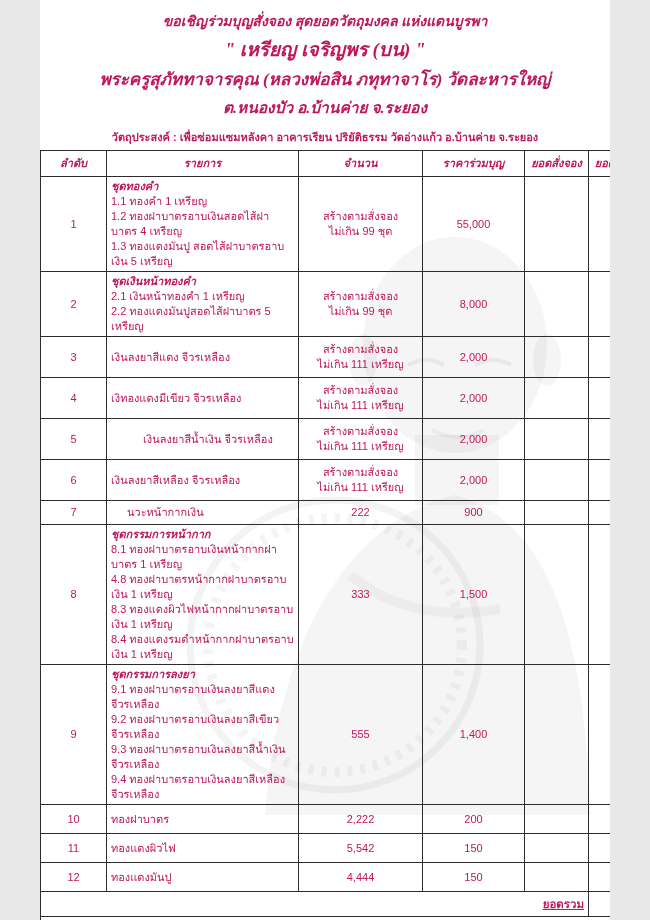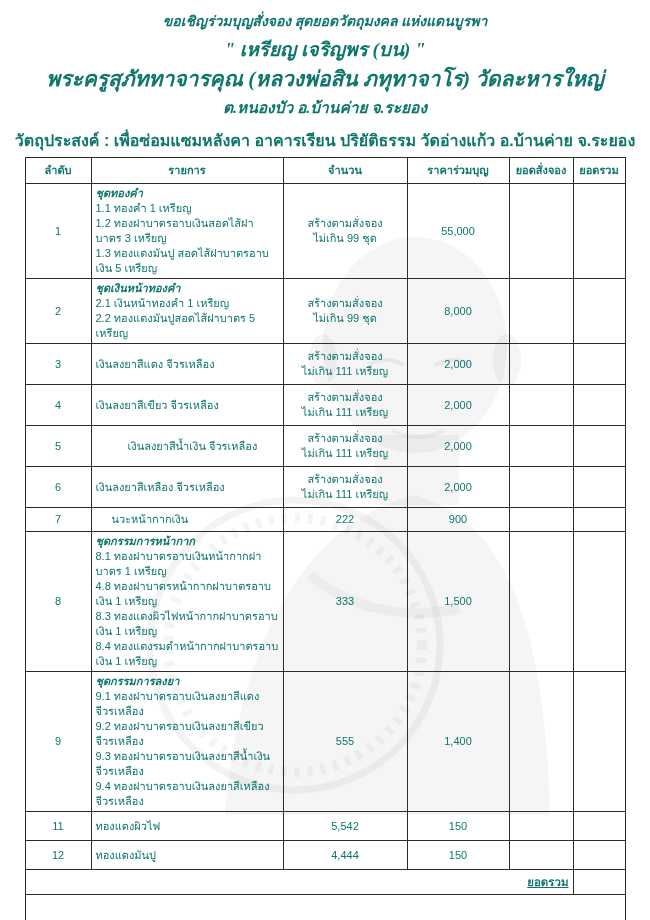--- a/index.html
+++ b/index.html
@@ -1,37 +1,37 @@
 <!DOCTYPE html>
 <html><head>
 <meta charset="utf-8">
 <style>
   html,body { margin:0; padding:0; background:#e8e8e8; }
   .page {
-    position:relative; width:650px; height:920px; margin:0 auto;
-    background:#ffffff; overflow:hidden; color:#0f766e;
+    position:relative; width:570px; height:920px; margin:0 auto;
+    background:#ffffff; overflow:hidden; color:#be185d;
     font-family:"Liberation Sans", sans-serif;
   }
   .watermark { position:absolute; left:130px; top:195px; z-index:0; }
   .content { position:relative; z-index:1; }
 
   .title-block { text-align:center; padding-top:10px; font-family:"Liberation Serif", serif; font-style:italic; font-weight:bold; }
   .t1 { font-size:14px; line-height:24px; }
   .t2 { font-size:19px; line-height:31px; }
-  .t3 { font-size:21px; line-height:29px;text-align:center; }
+  .t3 { font-size:17px; line-height:29px;text-align:center; }
   .t4 { font-size:15.5px; line-height:27px; }
 
-  .purpose { text-align:center; font-size:16px; font-weight:bold; margin:7px 0 4px 0; }
+  .purpose { text-align:center; font-size:11px; font-weight:bold; margin:7px 0 4px 0; }
 
   table.order { border-collapse:collapse; table-layout:fixed; width:600px; margin:0 auto; border:1.5px solid #1c1c1c; }
   table.order th, table.order td {
     border:1px solid #2c2c2c; font-size:11px; line-height:15px;
     padding:2px 4px; vertical-align:middle; overflow:hidden;
   }
-  thead th { height:21px; font-weight:bold; text-align:center; padding:2px 1px; }
+  thead th { height:21px; font-weight:bold; text-align:center; padding:2px 1px;font-style:italic; }
   .c-num, .c-qty, .c-price, .c-blank { text-align:center; }
   .c-name { padding-left:7px; }
   .row-title { font-weight:normal; }
   .row-title.bold { font-weight:bold;font-style:italic; }
   .sub-line { font-weight:normal; }
   td.top-align { vertical-align:top; padding-top:19px; }
   .total-cell { text-align:right; padding-right:10px; height:20px; }
   .total-label { font-weight:bold; text-decoration:underline; font-size:11.5px; }
   .notes-cell { text-align:center; padding:4px 6px; }
 </style>
@@ -87,21 +87,21 @@
             <th>ยอดสั่งจอง</th>
             <th>ยอดรวม</th>
           </tr>
       </thead>
       <tbody id="table-body">
           <tr style="height: 72px;">
             <td class="c-num">1</td>
             <td class="c-name" style="vertical-align: top;">
               <div class="row-title bold">ชุดทองคำ</div>
               <div class="sub-line">1.1 ทองคำ 1 เหรียญ</div>
-              <div class="sub-line">1.2 ทองฝาบาตรอาบเงินสอดไส้ฝาบาตร 3 เหรียญ</div>
+              <div class="sub-line">1.2 ทองฝาบาตรอาบเงินสอดไส้ฝาบาตร 4 เหรียญ</div>
               <div class="sub-line">1.3 ทองแดงมันปู สอดไส้ฝาบาตรอาบเงิน 5 เหรียญ</div>
             </td>
             <td class="c-qty">
               <div>สร้างตามสั่งจอง</div>
               <div>ไม่เกิน 99 ชุด</div>
             </td>
             <td class="c-price">55,000</td>
             <td class="c-blank"></td>
             <td class="c-blank"></td>
           </tr>
@@ -129,21 +129,21 @@
               <div>สร้างตามสั่งจอง</div>
               <div>ไม่เกิน 111 เหรียญ</div>
             </td>
             <td class="c-price">2,000</td>
             <td class="c-blank"></td>
             <td class="c-blank"></td>
           </tr>
           <tr style="height: 41px;">
             <td class="c-num">4</td>
             <td class="c-name" style="vertical-align: middle;">
-              <div class="row-title">เงินลงยาสีเขียว จีวรเหลือง</div>
+              <div class="row-title">เงิทองแดงมีเขียว จีวรเหลือง</div>
             </td>
             <td class="c-qty">
               <div>สร้างตามสั่งจอง</div>
               <div>ไม่เกิน 111 เหรียญ</div>
             </td>
             <td class="c-price">2,000</td>
             <td class="c-blank"></td>
             <td class="c-blank"></td>
           </tr>
           <tr style="height: 41px;">
@@ -210,20 +210,32 @@
               <div class="sub-line">9.4 ทองฝาบาตรอาบเงินลงยาสีเหลือง จีวรเหลือง</div>
             </td>
             <td class="c-qty top-align">
               <div>555</div>
             </td>
             <td class="c-price top-align">1,400</td>
             <td class="c-blank"></td>
             <td class="c-blank"></td>
           </tr>
           <tr style="height: 29px;">
+            <td class="c-num">10</td>
+            <td class="c-name" style="vertical-align: middle;">
+              <div class="row-title">ทองฝาบาตร</div>
+            </td>
+            <td class="c-qty">
+              <div>2,222</div>
+            </td>
+            <td class="c-price">200</td>
+            <td class="c-blank"></td>
+            <td class="c-blank"></td>
+          </tr>
+          <tr style="height: 29px;">
             <td class="c-num">11</td>
             <td class="c-name" style="vertical-align: middle;">
               <div class="row-title">ทองแดงผิวไฟ</div>
             </td>
             <td class="c-qty">
               <div>5,542</div>
             </td>
             <td class="c-price">150</td>
             <td class="c-blank"></td>
             <td class="c-blank"></td>

